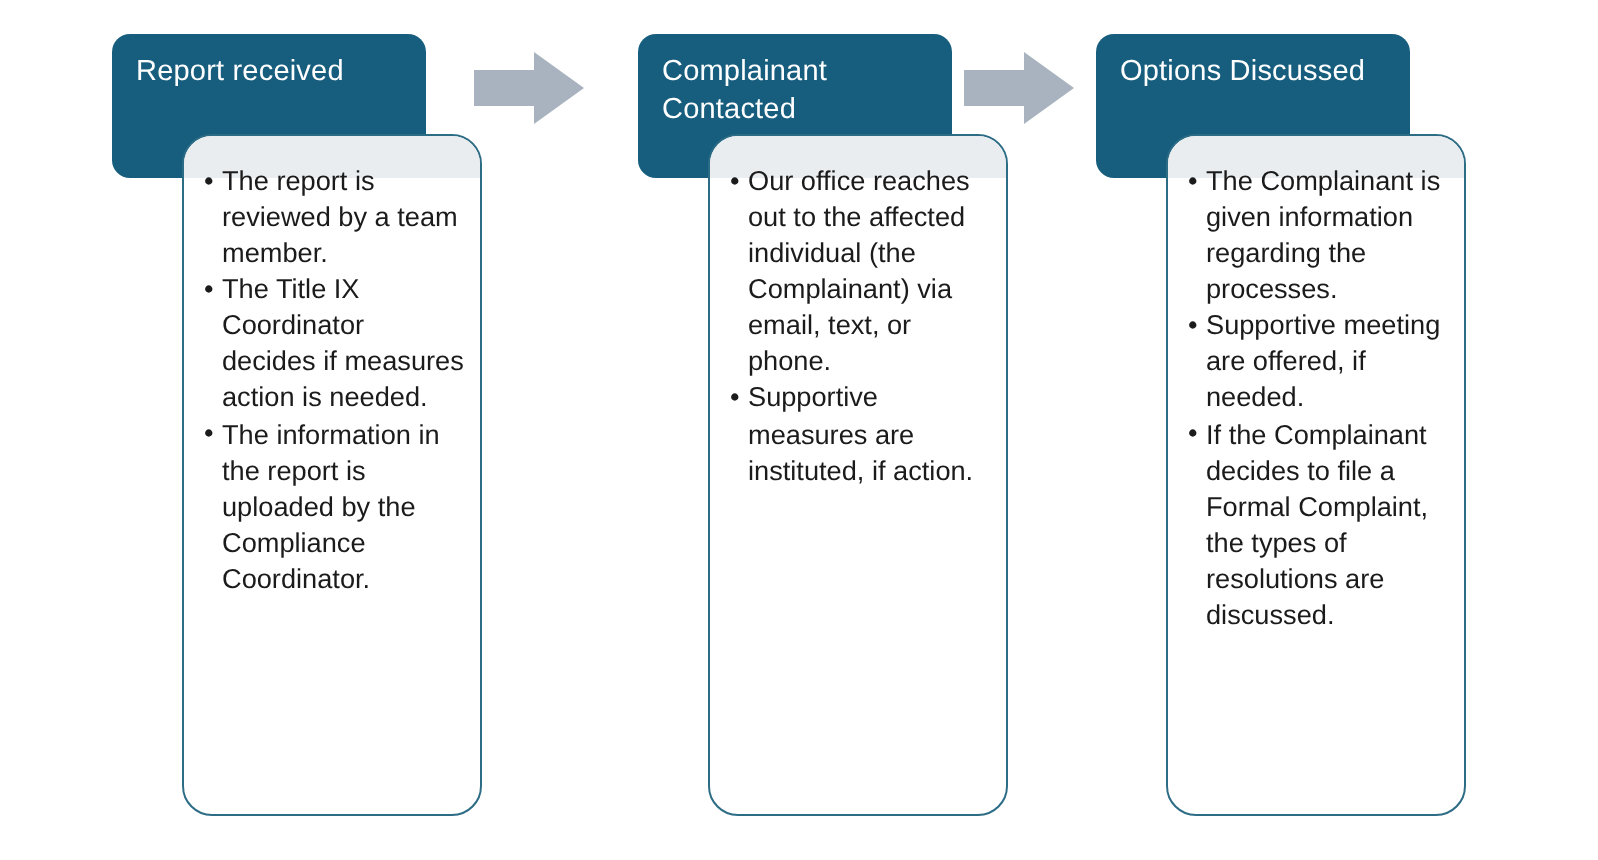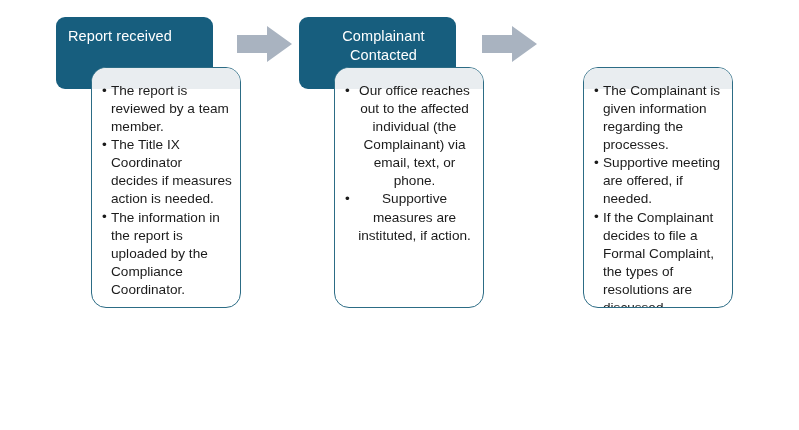--- a/index.html
+++ b/index.html
@@ -21,21 +21,21 @@
   }
 
   
   .stage {
     position: absolute;
     top: 0;
     width: 250px;
     height: 430px;
   }
   .stage-1 { left: 53px; }
-  .stage-2 { left: 296px; text-align: center; }
+  .stage-2 { left: 316px; }
   .stage-3 { left: 545px; }
 
   
   .stage-header {
     position: absolute;
     left: 3px;
     top: 17px;
     width: 157px;
     height: 72px;
     background: #175E7E;
@@ -52,21 +52,21 @@
     font-weight: 400;
     white-space: pre-line;
   }
 
   
   .stage-card {
     position: absolute;
     left: 38px;
     top: 67px;
     width: 150px;
-    height: 241px;
+    height: 341px;
     background: #ffffff;
     border: 1.2px solid #2C6C85;
     border-radius: 15px;
     box-sizing: border-box;
     z-index: 2;
     overflow: hidden;
   }
   
   .stage-card::before {
     content: "";
@@ -153,20 +153,23 @@
     </div>
   </div>
 
   <div class="flow-arrow arrow-2">
     <svg width="55" height="36" viewBox="0 0 55 36" aria-hidden="true">
       <polygon points="0,9 30,9 30,0 55,18 30,36 30,27 0,27" fill="#A9B3C0"></polygon>
     </svg>
   </div>
 
   <div class="stage stage-3">
+    <div class="stage-header">
+      <div class="stage-header-title">Options Discussed</div>
+    </div>
     <div class="stage-card">
       <ul class="stage-list">
         <li>The Complainant is given information regarding the processes.</li>
         <li>Supportive meeting are offered, if needed.</li>
         <li>If the Complainant decides to file a Formal Complaint, the types of resolutions are discussed.</li>
       </ul>
     </div>
   </div>
 
 </div>

